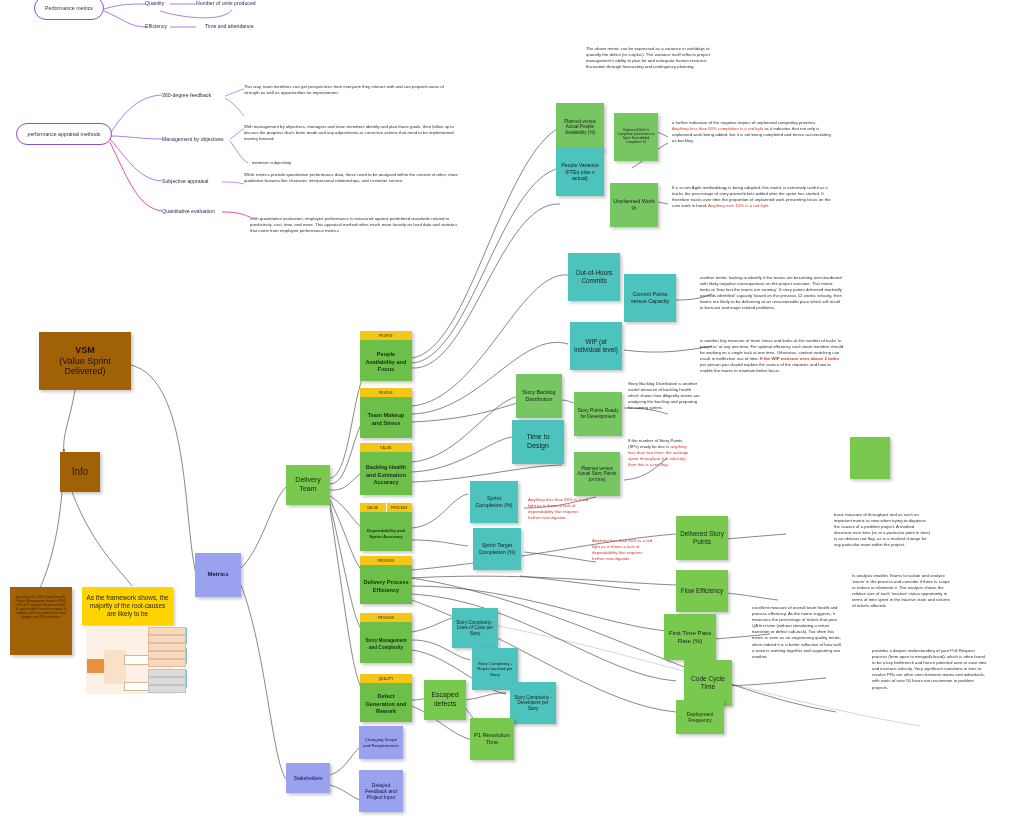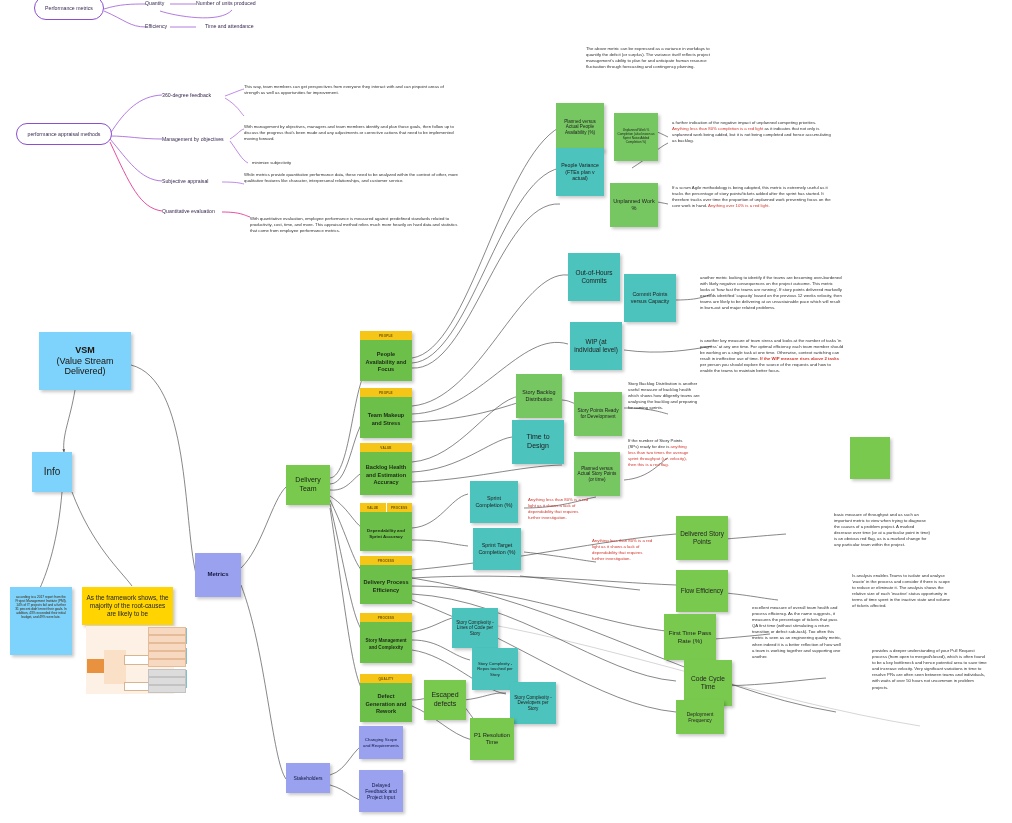--- a/index.html
+++ b/index.html
@@ -17,21 +17,21 @@
   .plab{font-size:5.2px;color:#3a2a52;line-height:1.3;}
   
   .para{font-size:4.3px;line-height:1.42;color:#2f2f2f;}
   .para.red{color:#d0352b;}
   .red{color:#d0352b;}
 
   
   .sticky{box-shadow:2px 2px 3px rgba(0,0,0,.22);
           display:flex;flex-direction:column;align-items:center;justify-content:center;
           text-align:center;line-height:1.22;}
-  .orange{background:#7dd3fc;}
+  .orange{background:#a16207;}
   .yellow{background:#ffd400;}
   .blue{background:#9aa2ef;}
   .green{background:#7ac94f;}
   .green2{background:#76c761;}
   .teal{background:#4cc3bd;}
   .bold{font-weight:bold;}
 
   
   .card{position:absolute;box-shadow:2px 2px 3px rgba(0,0,0,.22);background:#6cc04a;}
   .card .tags{display:flex;height:9px;}
@@ -179,25 +179,25 @@
 
   <div class="node plab" style="left:162px;top:178px;width:70px;">Subjective appraisal</div>
   <div class="node para" style="left:244px;top:172px;width:214px;">While metrics provide quantitative performance data, these need to be analyzed within the context of other, more qualitative features like character, interpersonal relationships, and customer service.</div>
 
   <div class="node plab" style="left:162px;top:208px;width:72px;">Quantitative evaluation</div>
   <div class="node para" style="left:250px;top:216px;width:208px;">With quantitative evaluation, employee performance is measured against predefined standards related to productivity, cost, time, and more. This appraisal method relies much more heavily on hard data and statistics that come from employee performance metrics.</div>
 
   <div class="node sticky orange" style="left:39px;top:332px;width:92px;height:58px;
         font-size:9px;color:#1d1208;padding:4px;">
     <div class="bold">VSM</div>
-    <div>(Value Stream</div>
+    <div>(Value Sprint</div>
     <div>Delivered)</div>
   </div>
 
-  <div class="node sticky orange" style="left:32px;top:452px;width:40px;height:40px;font-size:10px;">Info</div>
+  <div class="node sticky orange" style="left:60px;top:452px;width:40px;height:40px;font-size:10px;">Info</div>
 
   <div class="node sticky orange" style="left:10px;top:587px;width:62px;height:68px;
         font-size:3.2px;color:#3a2208;padding:5px;justify-content:flex-start;padding-top:9px;">according to a 2017 report from the Project Management Institute (PMI), 14% of IT projects fail and a further 31 percent didn't meet their goals. In addition, 43% exceeded their initial budget, and 49% were late.</div>
 
   <div class="node sticky yellow" style="left:82px;top:587px;width:91px;height:38px;
         font-size:6.4px;color:#242424;padding:3px;align-items:flex-start;justify-content:center;">As the framework shows, the majority of the root-causes are likely to be</div>
 
   <div class="thumb" style="left:86px;top:626px;width:88px;height:68px;">
     <div class="core" style="left:1px;top:33px;width:18px;height:14px;"></div>
     <div class="fan" style="left:18px;top:24px;width:22px;height:34px;"></div>

